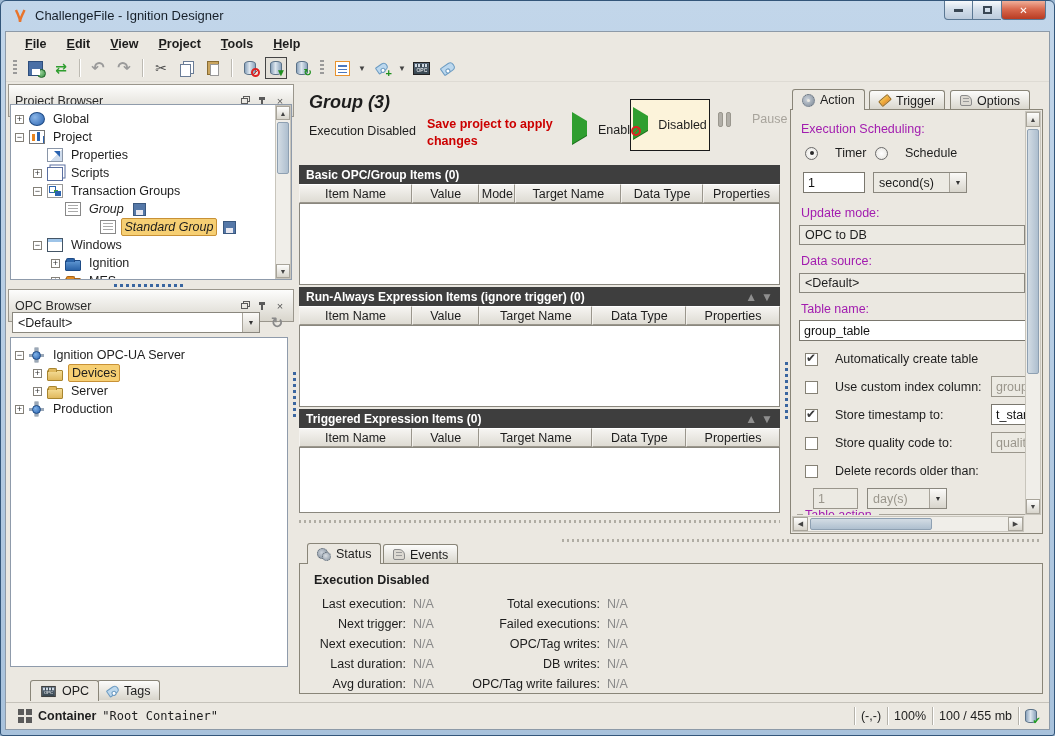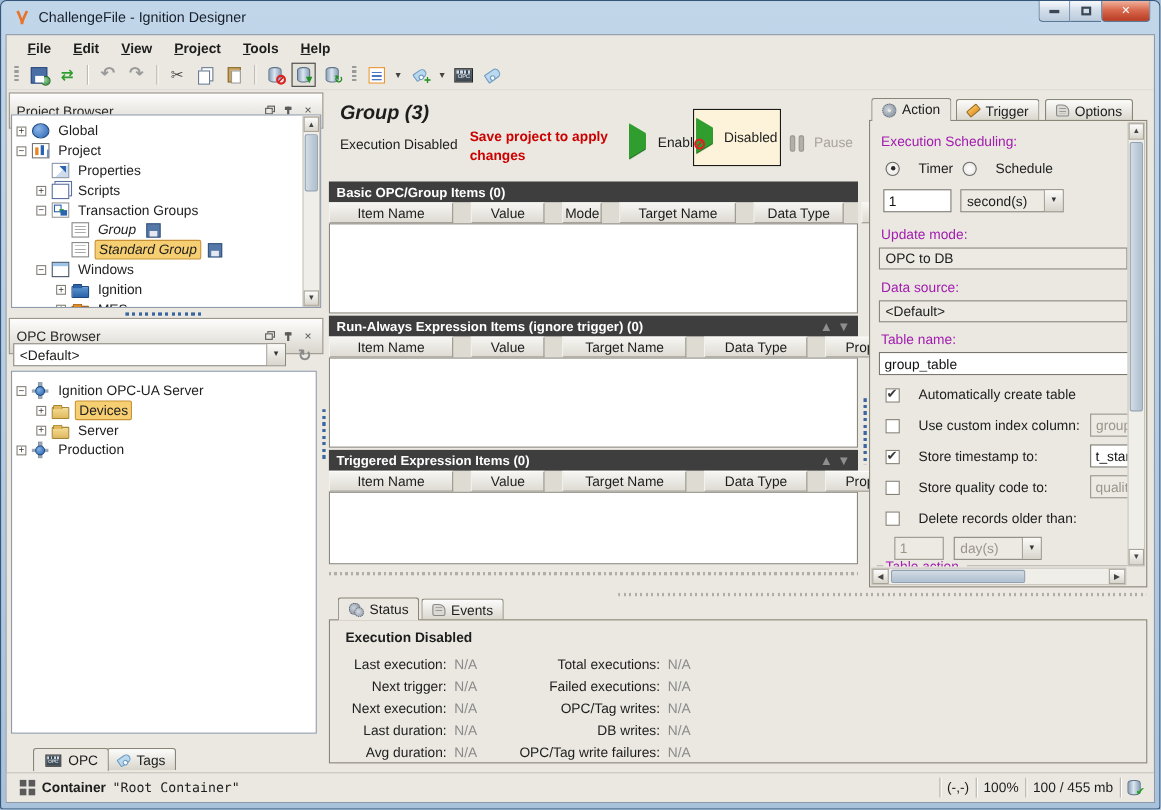--- a/index.html
+++ b/index.html
@@ -115,21 +115,21 @@
   
   .play{width:0;height:0;border-left:15px solid #2f9e2f;border-top:9px solid transparent;border-bottom:9px solid transparent;filter:drop-shadow(0 1px 0 #1a6a1a);}
   .playwrap{position:relative;width:18px;height:18px;}
   .noring{position:absolute;left:-2px;bottom:-2px;width:10px;height:10px;border:2px solid #d22;border-radius:50%;background:linear-gradient(135deg,transparent 42%,#d22 42% 58%,transparent 58%);}
   .pausebars{display:flex;gap:3px;}
   .pausebars i{width:5px;height:15px;background:#b2afa8;border:1px solid #9a978e;border-radius:2px;}
   
   .dark-hdr{position:absolute;height:19px;background:#3e3e3e;color:#fff;font-weight:bold;font-size:12px;display:flex;align-items:center;padding:0 7px;}
   .dark-hdr .sp{flex:1;}
   .chev{color:#8f8f8f;font-size:12px;font-weight:bold;margin-left:4px;}
-  .colrow{position:absolute;height:19px;display:flex;background:#dedbd3;gap:16px;}
+  .colrow{position:absolute;height:19px;display:flex;background:#dedbd3;}
   .colcell{height:19px;border-top:1px solid #fff;border-left:1px solid #f4f2ee;border-right:1px solid #9a968c;border-bottom:1px solid #9a968c;
            background:linear-gradient(#f6f5f2,#dedbd3);display:flex;align-items:center;justify-content:center;font-size:12.5px;overflow:hidden;}
   
   .radio{width:13px;height:13px;border-radius:50%;border:1px solid #6a6a6a;background:radial-gradient(#fff,#e4e2dc);position:relative;display:inline-block;}
   .radio.sel::after{content:"";position:absolute;left:3.5px;top:3.5px;width:4px;height:4px;border-radius:50%;background:#2a2a2a;}
   .cb{width:13px;height:13px;border:1px solid #858175;background:#fff;position:relative;flex:0 0 13px;}
   .cb.checked::after{content:"✔";position:absolute;left:0px;top:-3px;font-size:12px;color:#3a3a3a;}
   .tinput{position:absolute;height:21px;border:1px solid #7a776e;background:#fff;font:12.5px "Liberation Sans",sans-serif;padding:0 4px;color:#111;}
   .tinput.dis{background:#eceae3;color:#9a968c;border-color:#9a968c;}
   .fcombo{position:absolute;height:20px;background:#eceae3;border:1px solid #8a877e;line-height:18px;padding:0 5px;overflow:hidden;white-space:nowrap;}
@@ -292,21 +292,21 @@
           <span class="exp">−</span>
           <span class="ticon ic-trans"></span>
           <span class="tlabel">Transaction Groups</span>
         </div>
         <div class="trow" style="padding-left:36px;">
           <span class="spc9"></span>
           <span class="ticon ic-doc"></span>
           <span class="tlabel ital">Group</span>
           <span class="ic-disk"></span>
         </div>
-        <div class="trow" style="padding-left:36px;">
+        <div class="trow" style="padding-left:36px;justify-content:center;">
           <span class="spc9"></span>
           <span class="ticon ic-doc"></span>
           <span class="tlabel ital sel">Standard Group</span>
           <span class="ic-disk"></span>
         </div>
         <div class="trow" style="padding-left:18px;">
           <span class="exp">−</span>
           <span class="ticon ic-window"></span>
           <span class="tlabel">Windows</span>
         </div>
@@ -398,21 +398,21 @@
     <div class="abs red-warn" style="left:421px;top:84px;width:152px;">Save project to apply changes</div>
 
     <div class="abs" style="left:566px;top:80px;display:flex;align-items:center;gap:8px;height:36px;">
       <span class="playwrap"><span class="play"></span></span>
       <span>Enabled</span>
     </div>
     <div class="abs" style="left:624px;top:67px;width:80px;height:52px;border:1.5px solid #1a1a1a;background:#fcf3da;display:flex;align-items:center;justify-content:center;gap:7px;">
       <span class="playwrap"><span class="play"></span><span class="noring"></span></span>
       <span>Disabled</span>
     </div>
-    <div class="abs" style="left:712px;top:80px;display:flex;align-items:center;gap:9px;height:36px;color:#a8a49c;">
+    <div class="abs" style="left:712px;top:80px;display:flex;gap:21px;height:36px;color:#a8a49c;">
       <span class="pausebars">
           <i></i>
           <i></i>
         </span>
       <span>Pause</span>
     </div>
 
     <div class="dark-hdr" style="left:293px;top:133px;width:481px;">
       <span>Basic OPC/Group Items (0)</span>
     </div>

